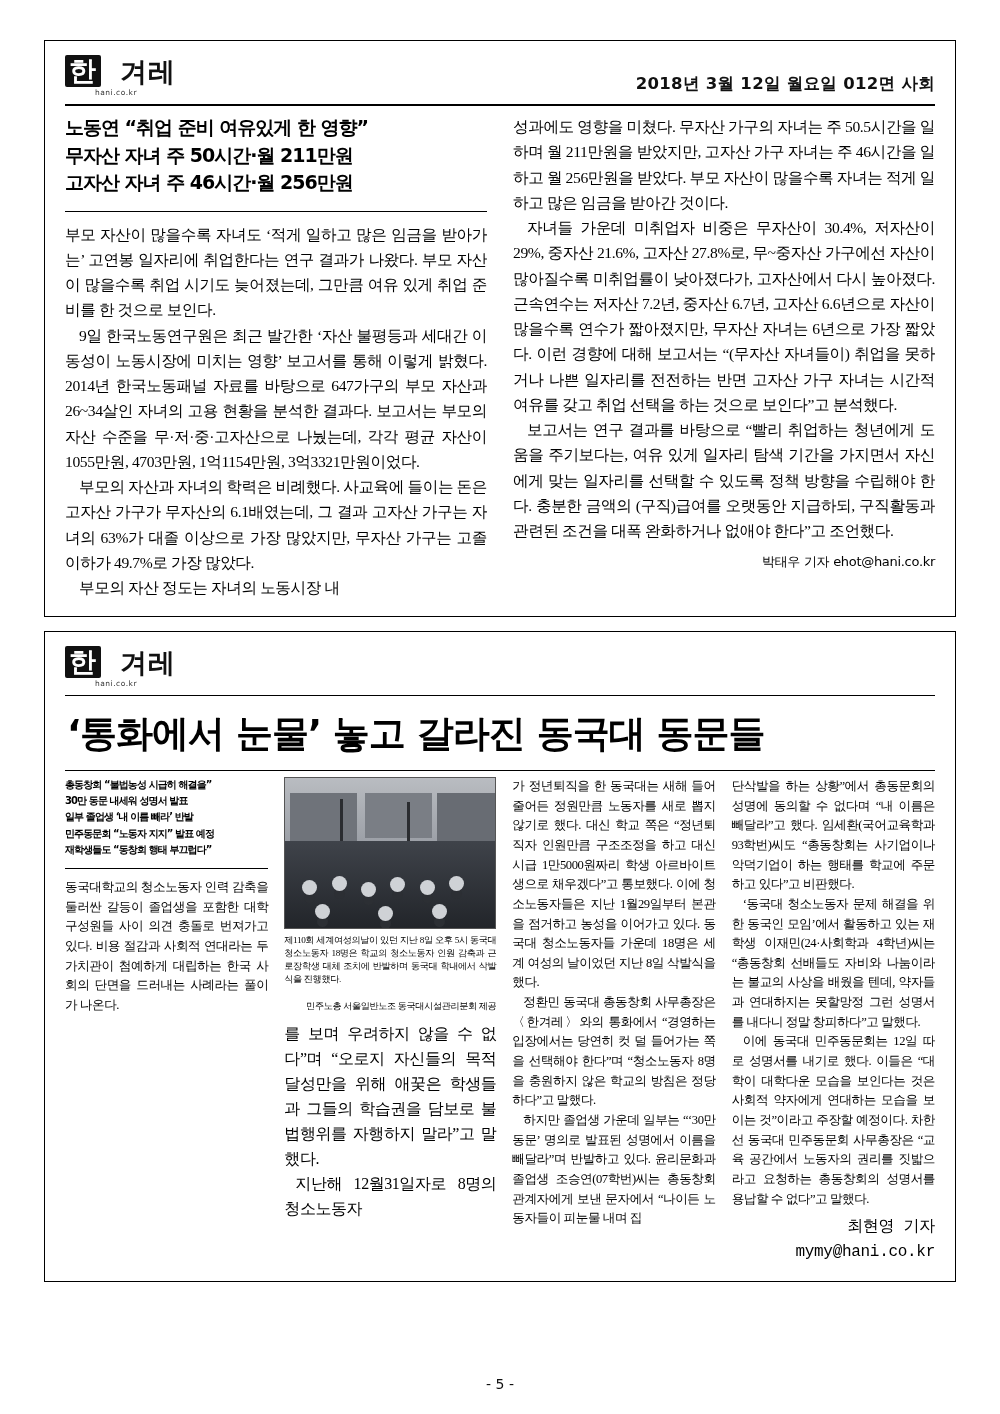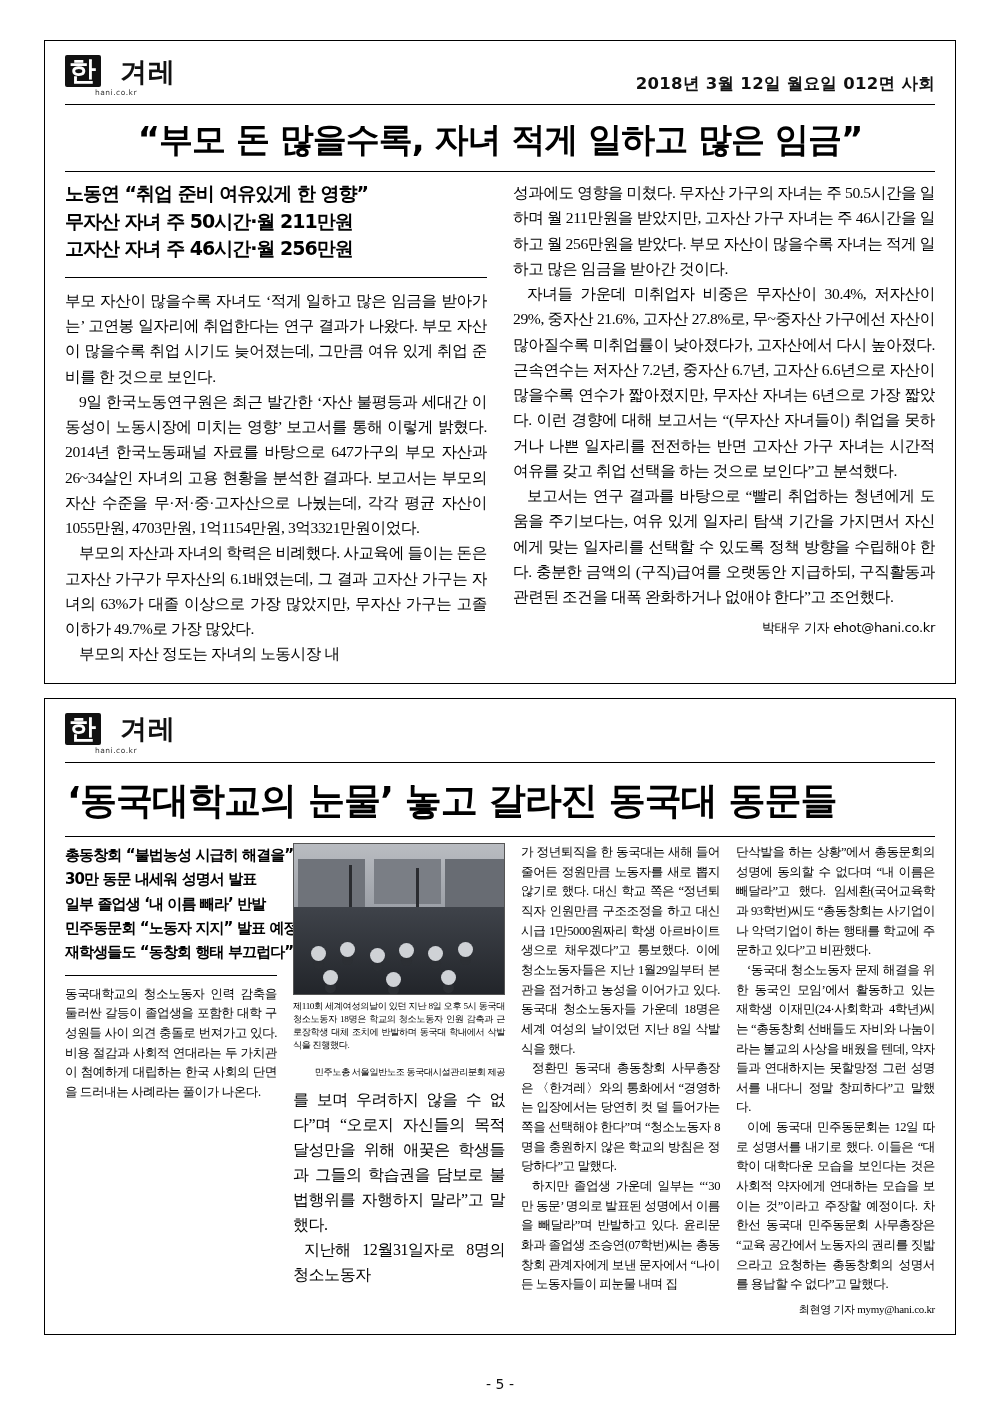--- a/index.html
+++ b/index.html
@@ -143,21 +143,21 @@
     line-height: 1.56;
     letter-spacing: -0.45px;
     text-align: justify;
   }
   .col4 p { margin: 0; text-indent: 11px; }
   .col4 p.first { text-indent: 0; }
 
   .bullets {
     font-family: "DejaVu Sans", sans-serif;
     font-weight: 700;
-    font-size: 15px;
+    font-size: 10px;
     line-height: 1.62;
     letter-spacing: -0.9px;
     margin-bottom: 10px;
   }
   .bullets div { white-space: nowrap; }
   .bullets-rule { border-top: 1px solid #000; margin: 8px 0 9px 0; }
 
   
   .photo-block { width: 212px; }
   .photo {
@@ -215,22 +215,22 @@
     line-height: 1.56;
     letter-spacing: -0.45px;
     text-align: justify;
     margin-top: 9px;
   }
   .photo-below p { margin: 0; text-indent: 11px; }
   .photo-below p.first { text-indent: 0; }
 
   .byline2 {
     text-align: right;
-    font-size: 11px;
-    font-family: Liberation Serif, serif;
+    font-size: 16px;
+    font-family: Liberation Mono, monospace;
     margin-top: 6px;
     letter-spacing: -0.3px;
   }
 
   .page-number {
     position: absolute;
     bottom: 22px;
     left: 0; right: 0;
     text-align: center;
     font-family: "DejaVu Sans", sans-serif;
@@ -249,21 +249,20 @@
       <div class="logo-wrap">
         <div class="logo">
           <span class="logo-box">한</span>
           <span class="logo-rest">겨레</span>
         </div>
         <div class="logo-sub">hani.co.kr</div>
       </div>
       <div class="dateline">2018년 3월 12일 월요일 012면 사회</div>
     </div>
 
-    <div class="headline">“부모 돈 많을수록, 자녀 적게 일하고 많은 임금”</div>
 
     <div class="rule-thin"></div>
 
     <div class="cols2">
       <div class="col">
         <div class="subhead">
           <div>노동연 “취업 준비 여유있게 한 영향”</div>
           <div>무자산 자녀 주 50시간·월 211만원</div>
           <div>고자산 자녀 주 46시간·월 256만원</div>
         </div>
@@ -287,21 +286,21 @@
     <div class="masthead">
       <div class="logo-wrap">
         <div class="logo">
           <span class="logo-box">한</span>
           <span class="logo-rest">겨레</span>
         </div>
         <div class="logo-sub">hani.co.kr</div>
       </div>
     </div>
 
-    <div class="headline">‘동국대학교의 눈물’ 놓고 갈라진 동국대 동문들</div>
+    <div class="headline">‘통화에서 눈물’ 놓고 갈라진 동국대 동문들</div>
 
     <div class="rule-thin"></div>
 
     <div class="cols4">
 
       <div class="col4">
         <div class="bullets">
           <div>총동창회 “불법농성 시급히 해결을”</div>
           <div>30만 동문 내세워 성명서 발표</div>
           <div>일부 졸업생 ‘내 이름 빼라’ 반발</div>

